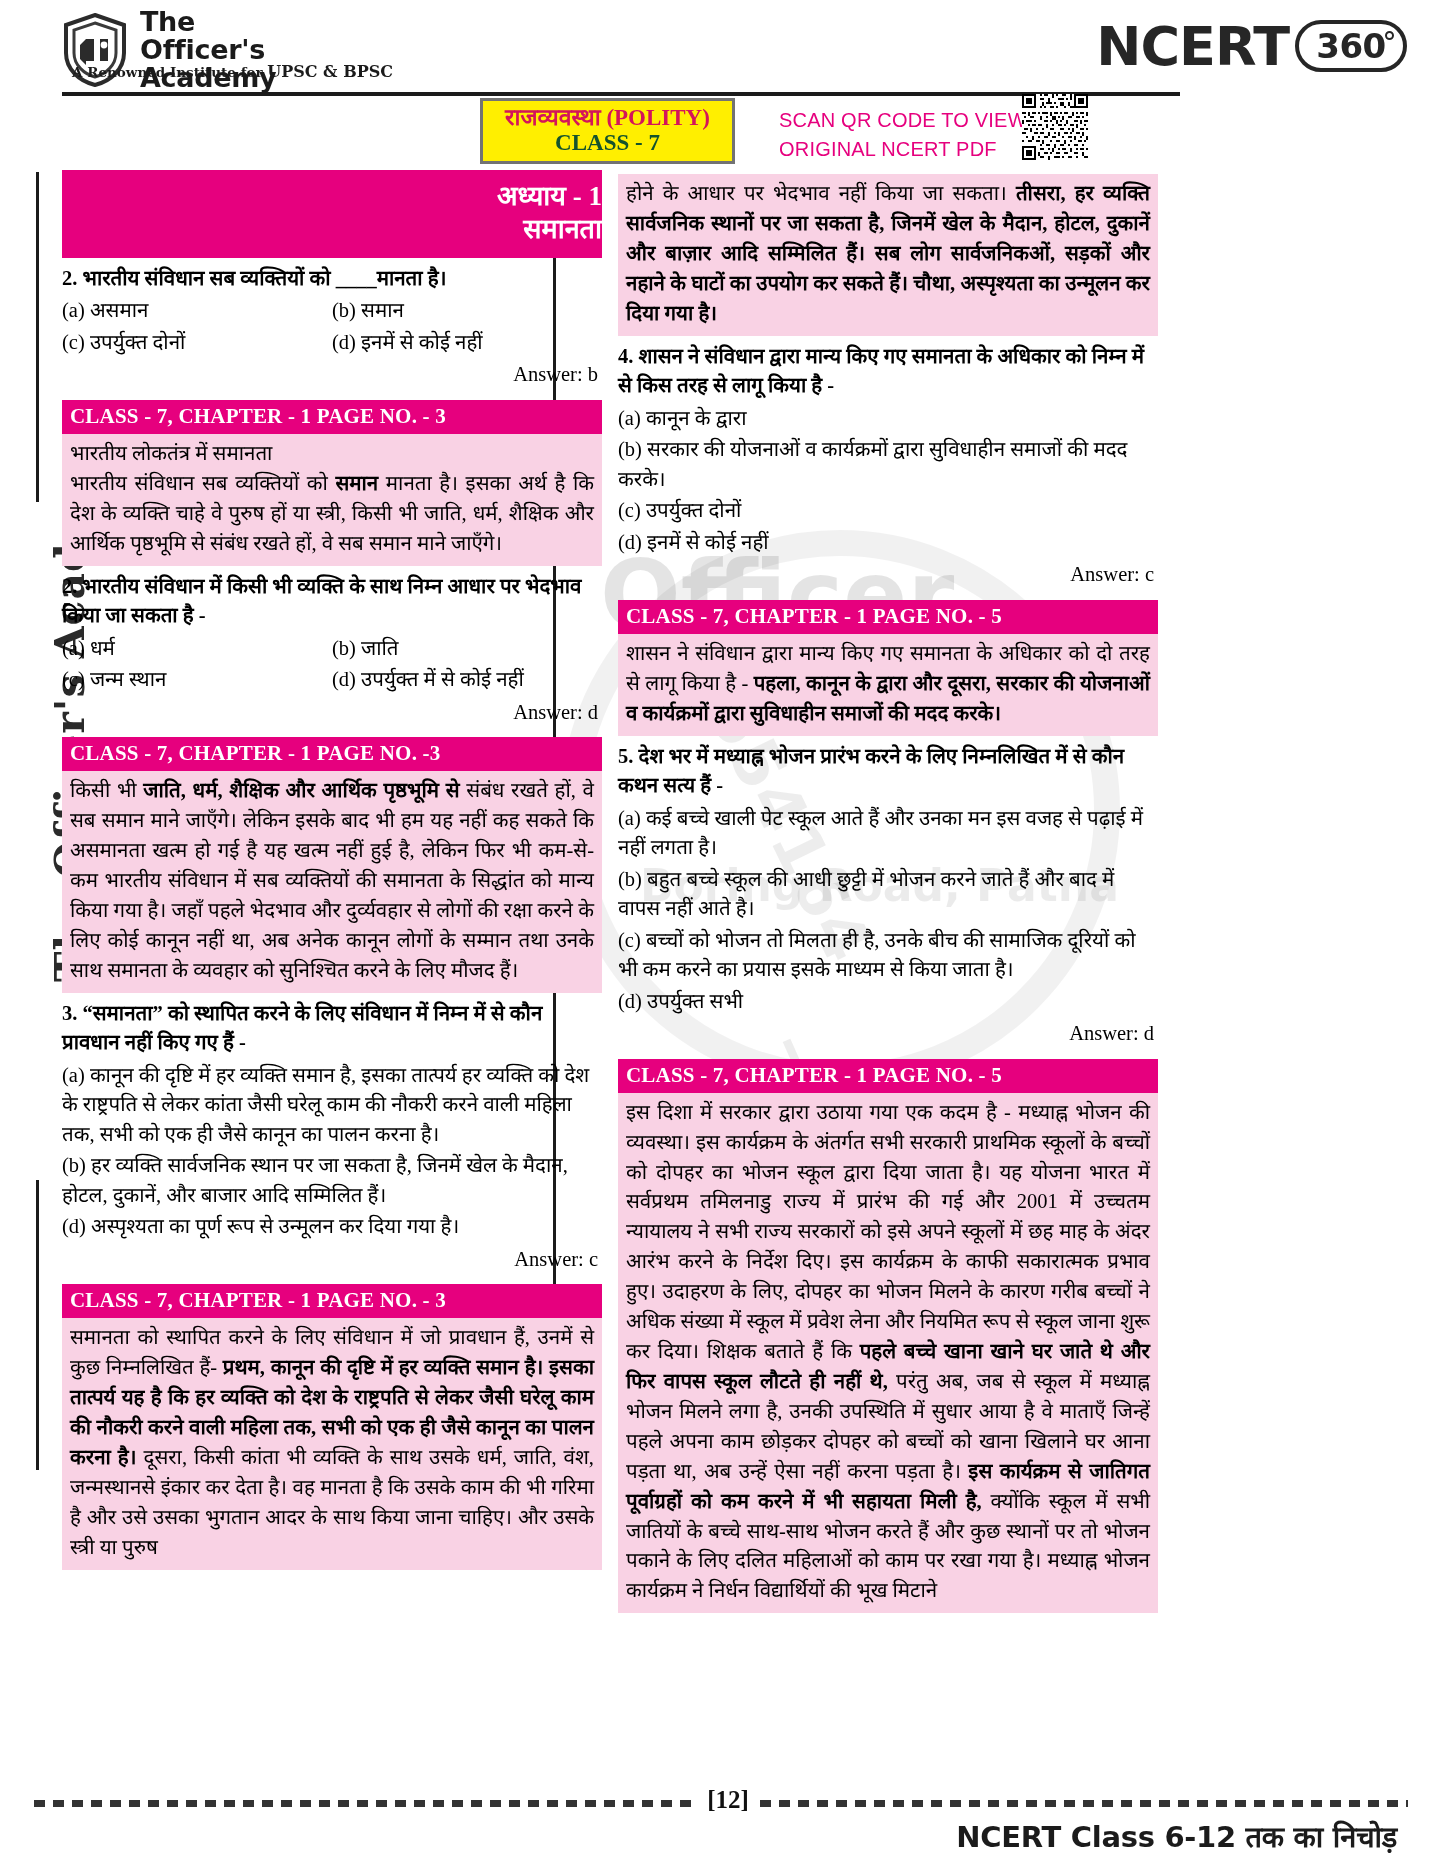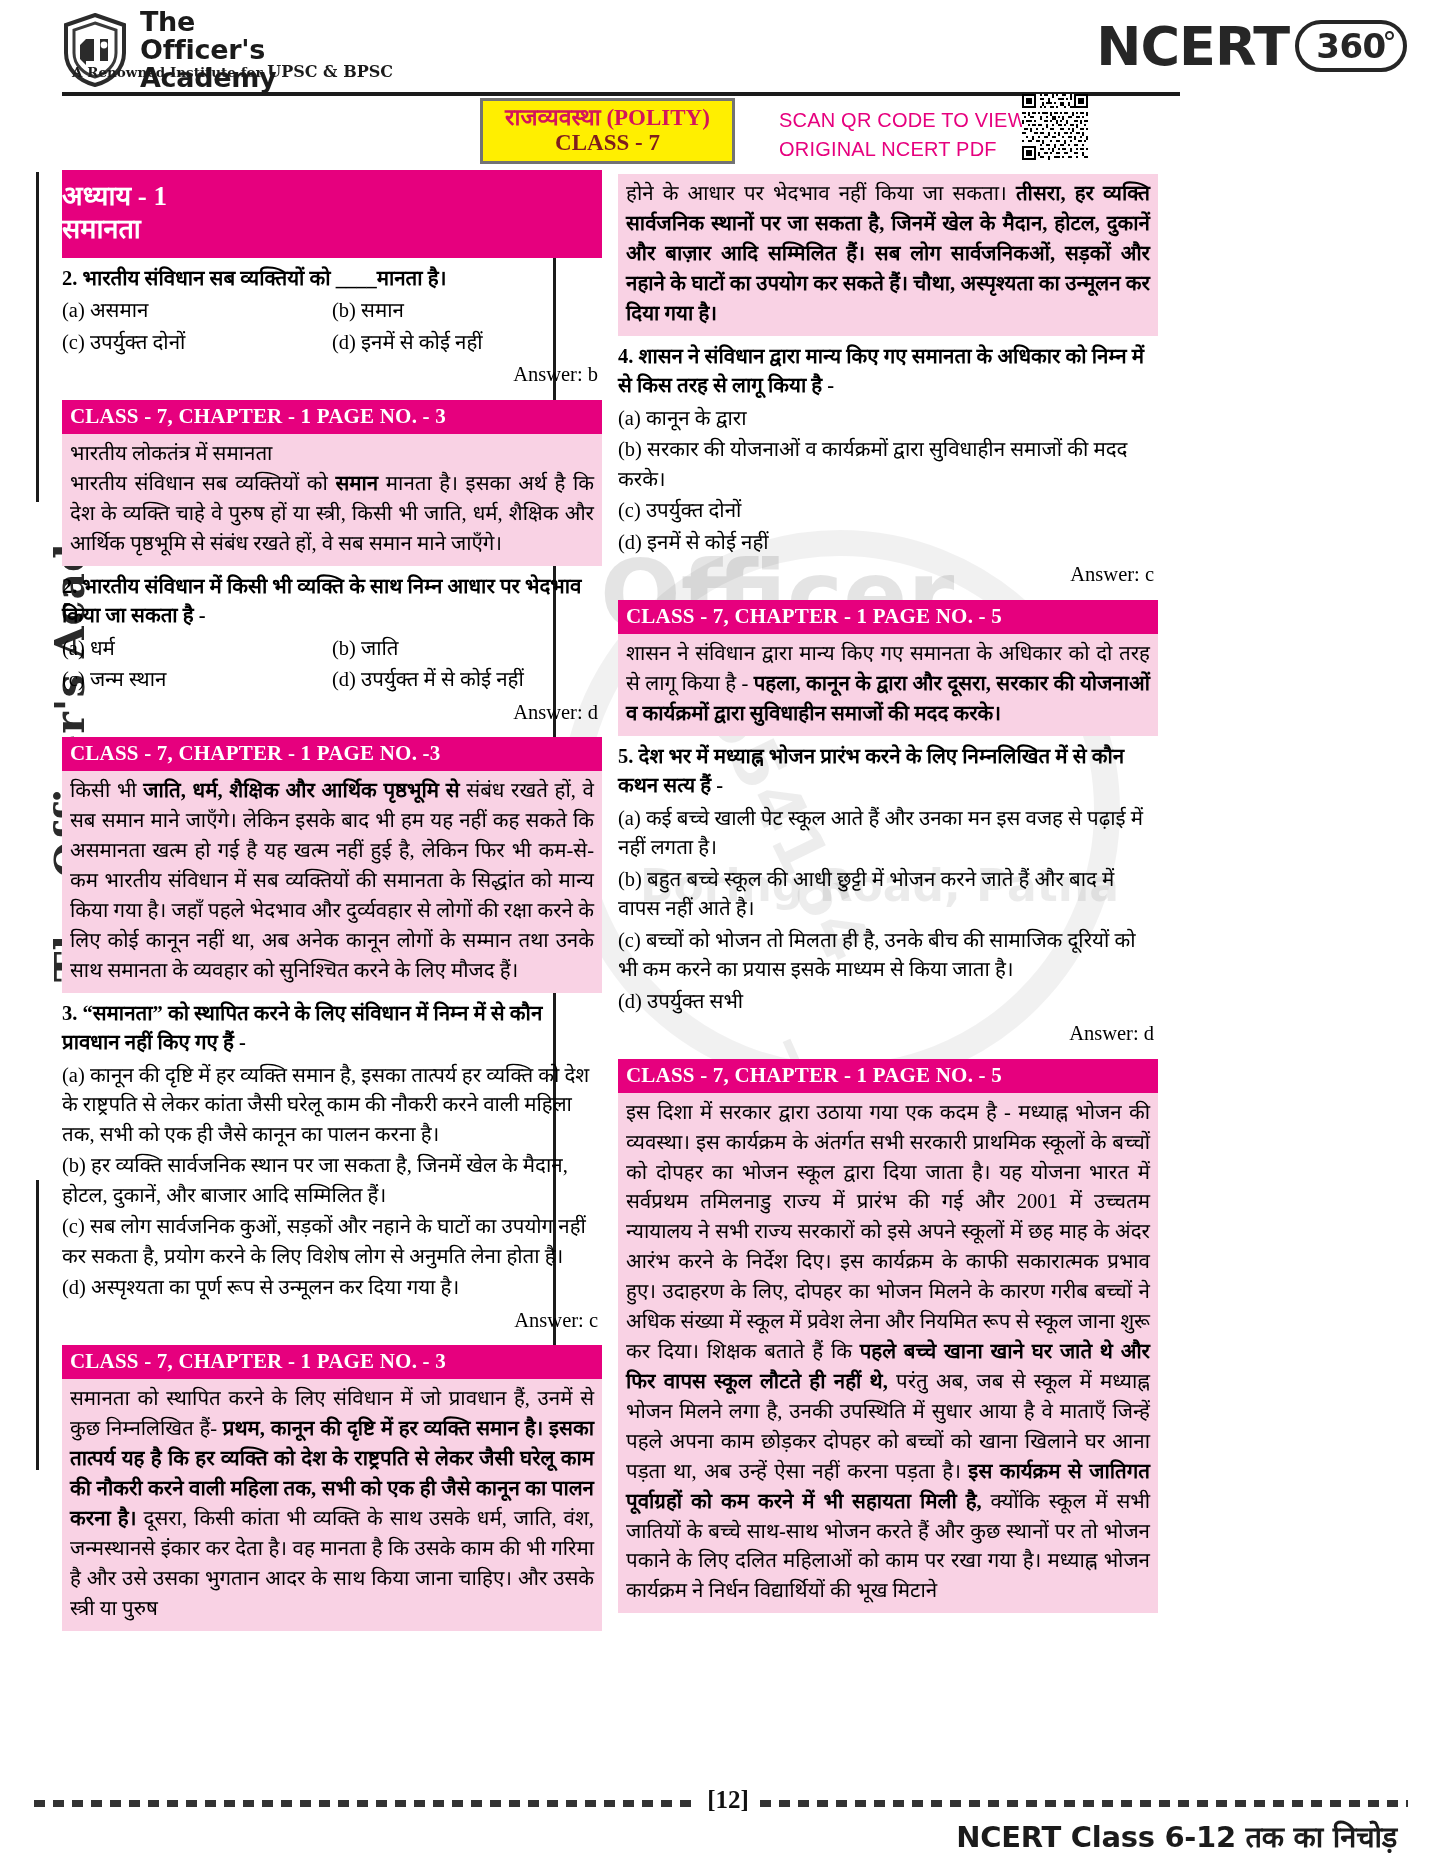--- a/index.html
+++ b/index.html
@@ -55,21 +55,21 @@
 
   
   #subhead { position:absolute; left:0; top:96px; width:1445px; height:72px; }
   #title-box {
     position:absolute; left:480px; top:2px; width:255px; height:66px;
     background:#ffef00; border:3px solid #737373;
     display:flex; flex-direction:column; align-items:center; justify-content:center;
     line-height:1.08;
   }
   #title-box .t1 { font-family:"Liberation Serif", serif; font-weight:bold; font-size:23px; color:#d4145a; }
-  #title-box .t2 { font-family:"Liberation Serif", serif; font-weight:bold; font-size:23px; color:#7f1d1d; }
+  #title-box .t2 { font-family:"Liberation Serif", serif; font-weight:bold; font-size:23px; color:#14532d; }
   #scan-text {
     position:absolute; left:779px; top:10px;
     font-family:"Liberation Sans", sans-serif; font-size:20px; color:#e6007e;
     line-height:1.45; letter-spacing:0.2px;
   }
   #qr { position:absolute; left:1022px; top:94px; width:66px; height:66px; }
 
   
   #side-rule { position:absolute; left:36px; top:172px; width:3px; height:330px; background:#1b1b1b; }
   #side-brand {
@@ -108,21 +108,21 @@
 
   
   #content { position:absolute; left:62px; top:170px; width:1118px; height:1560px; }
   #col-divider { position:absolute; left:553px; top:172px; width:3px; height:1295px; background:#1b1b1b; }
   .col { position:absolute; top:0; width:540px; }
   #col-left  { left:0; }
   #col-right { left:556px; }
 
   
   .chapter-banner {
-    background:#e6007e; color:#ffffff; text-align:left;
+    background:#e6007e; color:#ffffff; text-align:right;
     padding:10px 0 12px; line-height:1.22;
   }
   .chapter-banner .c1 { font-family:"Liberation Serif", serif; font-weight:bold; font-size:27px; display:block; }
   .chapter-banner .c2 { font-family:"Liberation Serif", serif; font-weight:bold; font-size:27px; display:block; }
 
   
   .q { font-family:"Liberation Serif", serif; font-size:20.5px; color:#000; line-height:1.44; }
   .q-stem { font-weight:bold; margin:6px 0 2px; }
   .opts-2col { display:flex; }
   .opts-2col .o { width:50%; padding:1px 0; }
@@ -411,21 +411,20 @@
           <div class="expl">
             <div class="expl-head">CLASS - 7, CHAPTER - 1 PAGE NO. -3</div>
             <div class="expl-body jfy">
               <div><span>किसी भी </span><b>जाति, धर्म, शैक्षिक और आर्थिक पृष्ठभूमि से</b><span> संबंध रखते हों, वे सब समान माने जाएँगे। लेकिन इसके बाद भी हम यह नहीं कह सकते कि असमानता खत्म हो गई है यह खत्म नहीं हुई है, लेकिन फिर भी कम-से-कम भारतीय संविधान में सब व्यक्तियों की समानता के सिद्धांत को मान्य किया गया है। जहाँ पहले भेदभाव और दुर्व्यवहार से लोगों की रक्षा करने के लिए कोई कानून नहीं था, अब अनेक कानून लोगों के सम्मान तथा उनके साथ समानता के व्यवहार को सुनिश्चित करने के लिए मौजद हैं।</span></div>
             </div>
           </div>
           <div class="q">
             <div class="q-stem">3. “समानता” को स्थापित करने के लिए संविधान में निम्न में से कौन प्रावधान नहीं किए गए हैं -</div>
             <div class="opt">(a) कानून की दृष्टि में हर व्यक्ति समान है, इसका तात्पर्य हर व्यक्ति को देश के राष्ट्रपति से लेकर कांता जैसी घरेलू काम की नौकरी करने वाली महिला तक, सभी को एक ही जैसे कानून का पालन करना है।</div>
             <div class="opt">(b) हर व्यक्ति सार्वजनिक स्थान पर जा सकता है, जिनमें खेल के मैदान, होटल, दुकानें, और बाजार आदि सम्मिलित हैं।</div>
-            <div class="opt">(c) सब लोग सार्वजनिक कुओं, सड़कों और नहाने के घाटों का उपयोग नहीं कर सकता है, प्रयोग करने के लिए विशेष लोग से अनुमति लेना होता है।</div>
             <div class="opt">(d) अस्पृश्यता का पूर्ण रूप से उन्मूलन कर दिया गया है।</div>
             <div class="answer">Answer: c</div>
           </div>
           <div class="expl">
             <div class="expl-head">CLASS - 7, CHAPTER - 1 PAGE NO. - 3</div>
             <div class="expl-body jfy">
               <div><span>समानता को स्थापित करने के लिए संविधान में जो प्रावधान हैं, उनमें से कुछ निम्नलिखित हैं- </span><b>प्रथम, कानून की दृष्टि में हर व्यक्ति समान है। इसका तात्पर्य यह है कि हर व्यक्ति को देश के राष्ट्रपति से लेकर जैसी घरेलू काम की नौकरी करने वाली महिला तक, सभी को एक ही जैसे कानून का पालन करना है।</b><span> दूसरा, किसी कांता भी व्यक्ति के साथ उसके धर्म, जाति, वंश, जन्मस्थानसे इंकार कर देता है। वह मानता है कि उसके काम की भी गरिमा है और उसे उसका भुगतान आदर के साथ किया जाना चाहिए। और उसके स्त्री या पुरुष</span></div>
             </div>
           </div>
         </div>

